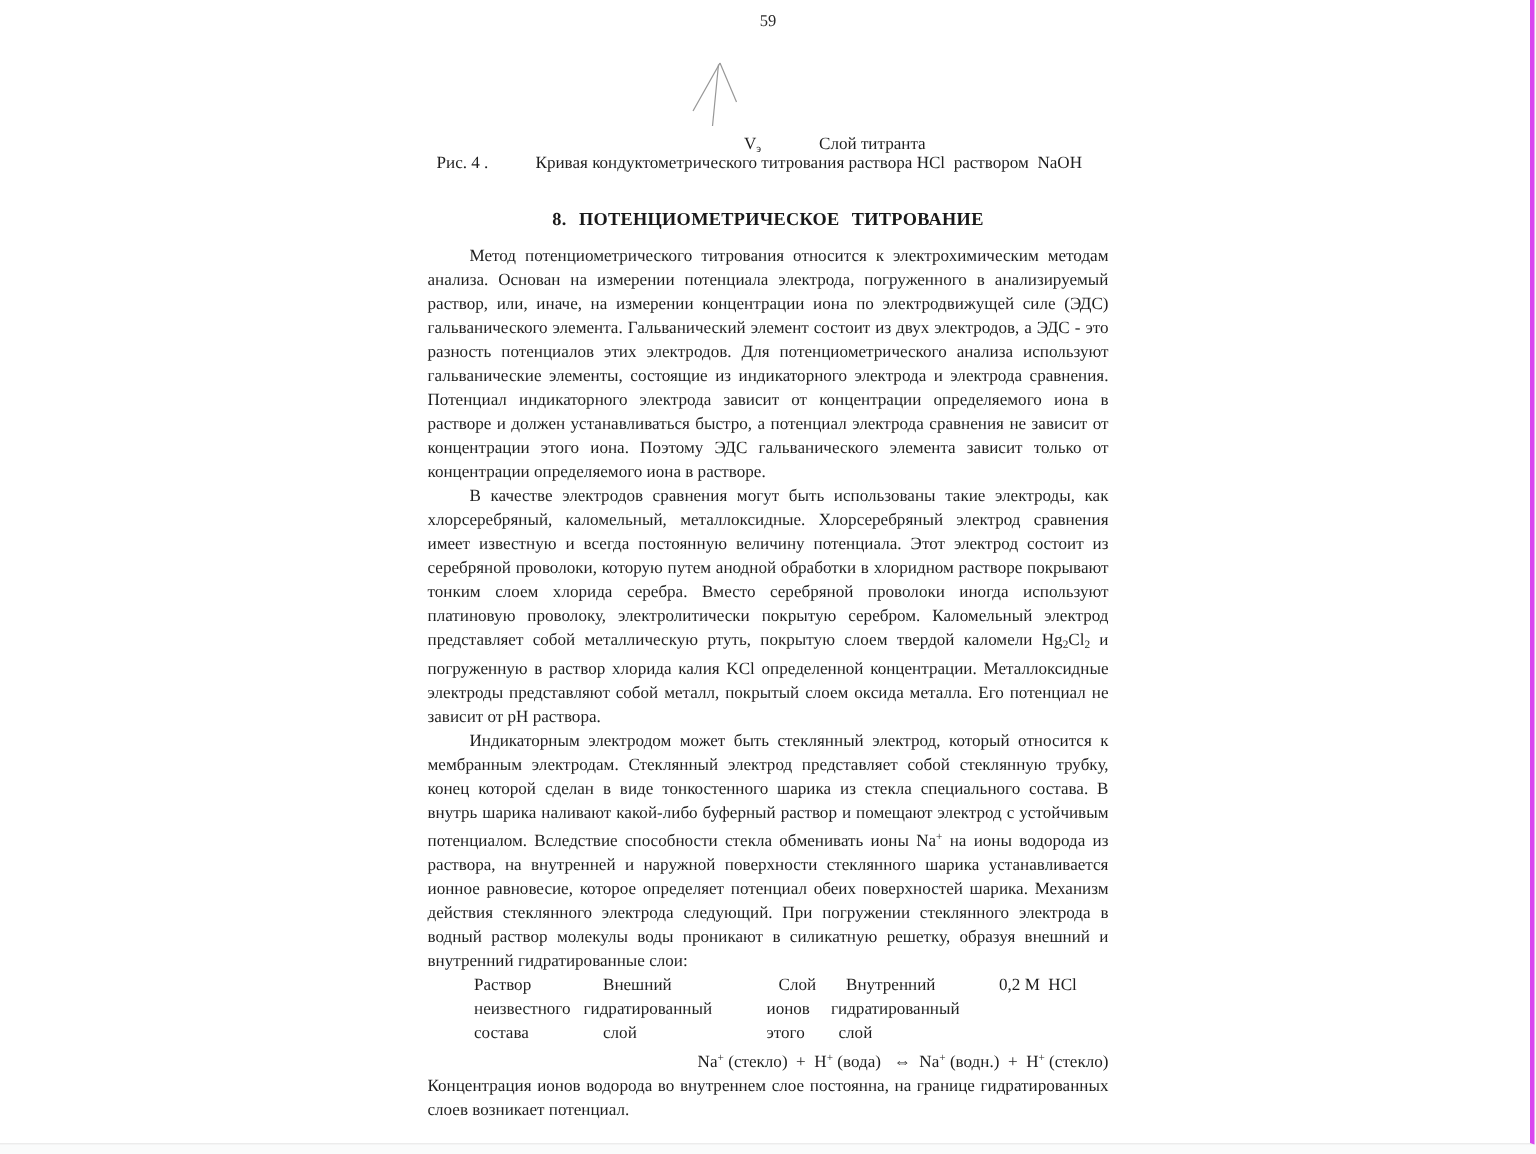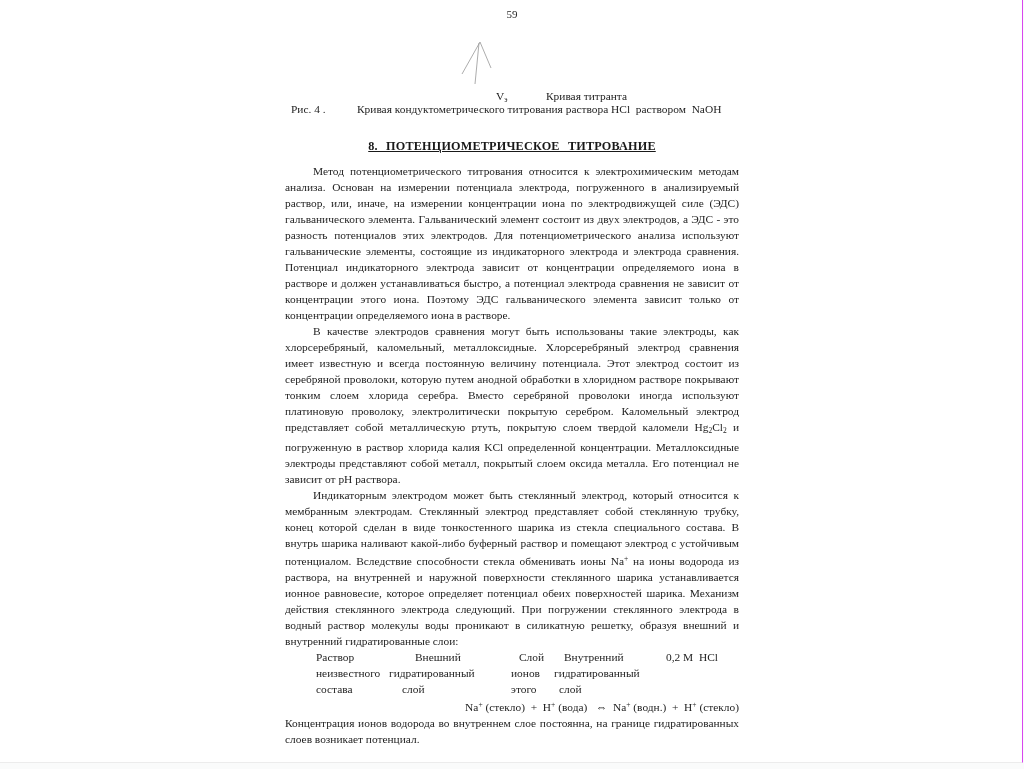--- a/index.html
+++ b/index.html
@@ -1,39 +1,39 @@
 <!DOCTYPE html>
 <html><head>
 <meta charset="utf-8">
 <style>
   * { margin:0; padding:0; box-sizing:border-box; }
   html,body { width:1024px; height:769px; background:#fafbfb; overflow:hidden; }
   .slide {
     position:absolute; left:0; top:0; width:1023px; height:763px;
     background:#ffffff;
-    border-right:1px solid #d946ef;
+    border-right:3px solid #d946ef;
     border-bottom:1px solid #ececec;
     font-family:"Liberation Serif","DejaVu Serif",serif;
     color:#1e1e1e;
   }
   .bottom-strip {
     position:absolute; left:0; bottom:0; width:1024px; height:5px;
     background:#fafbfb;
   }
   .column { position:absolute; left:285px; top:0; width:454px; font-size:11.4px; line-height:16px; }
   .page-number { position:absolute; top:6px; left:0; width:100%; text-align:center; font-size:11px; color:#2a2a2a; }
   .fig-arrow { position:absolute; left:168px; top:36px; }
   .axis-xlabel { position:absolute; left:211px; top:88px;text-align:right; }
   .axis-xtitle { position:absolute; left:261px; top:88px; }
   .cap-label { position:absolute; left:6px; top:101px; }
   .cap-text  { position:absolute; left:72px; top:101px; white-space:pre; }
   .heading {
     position:absolute; top:138px; left:0; width:100%;
     text-align:center; font-weight:bold; font-size:12.2px;
-    word-spacing:5px; letter-spacing:0.2px; color:#191919;text-decoration:underline;
+    word-spacing:5px; letter-spacing:0.2px; color:#191919;
   }
   .body-text { position:absolute; top:163px; left:0; width:454px; }
   .para { text-indent:28px; text-align:justify; }
   .noindent { text-align:justify; }
   .eq { white-space:pre-wrap; text-align:right; }
   .hydration { position:relative; height:48px; }
   .hc { position:absolute; white-space:pre; }
   .b { font-weight:normal; }
   .sup { font-size:7.5px; vertical-align:4px; }
   .sub { font-size:7.5px; vertical-align:-2px; }
@@ -46,38 +46,38 @@
 
     <div class="page-number">59</div>
 
     <svg class="fig-arrow" width="46" height="62" viewBox="0 0 46 62">
       <line x1="27" y1="6" x2="9" y2="38" stroke="#979797" stroke-width="0.8"></line>
       <line x1="27" y1="6" x2="38" y2="32" stroke="#979797" stroke-width="0.8"></line>
       <line x1="26" y1="7" x2="22" y2="48" stroke="#979797" stroke-width="0.8"></line>
     </svg>
 
     <span class="axis-xlabel">V<span class="sub">э</span></span>
-    <span class="axis-xtitle">Кривая титранта</span>
+    <span class="axis-xtitle">Слой титранта</span>
 
     <span class="cap-label">Рис. 4 .</span>
     <span class="cap-text">Кривая кондуктометрического титрования раствора HCl  раствором  NaOH</span>
 
     <div class="heading">8. ПОТЕНЦИОМЕТРИЧЕСКОЕ ТИТРОВАНИЕ</div>
 
     <div class="body-text">
 
       <p class="para">Метод потенциометрического титрования относится к электрохимическим методам анализа. Основан на измерении <span class="b">потенциала электрода</span>, погруженного в анализируемый раствор, или, иначе, на <span class="b">измерении концентрации иона по электродвижущей силе (ЭДС) гальванического элемента</span>. Гальванический элемент состоит из двух электродов, а ЭДС - это разность потенциалов этих электродов. Для потенциометрического анализа используют гальванические элементы, состоящие из индикаторного электрода и электрода сравнения. Потенциал индикаторного электрода зависит от концентрации определяемого иона в растворе и должен устанавливаться быстро, а потенциал электрода сравнения не зависит от концентрации этого иона. Поэтому ЭДС гальванического элемента зависит только от концентрации определяемого иона в растворе.</p>
 
       <p class="para">В качестве электродов сравнения могут быть использованы такие электроды, как хлорсеребряный, каломельный, металлоксидные. Хлорсеребряный электрод сравнения имеет известную и всегда постоянную величину потенциала. Этот электрод состоит из серебряной проволоки, которую путем анодной обработки в хлоридном растворе покрывают тонким слоем хлорида серебра. Вместо серебряной проволоки иногда используют платиновую проволоку, электролитически покрытую серебром. Каломельный электрод представляет собой металлическую ртуть, покрытую слоем твердой каломели Hg<span class="sub">2</span>Cl<span class="sub">2</span> и погруженную в раствор хлорида калия KCl определенной концентрации. Металлоксидные электроды представляют собой металл, покрытый слоем оксида металла. Его потенциал не зависит от pH раствора.</p>
 
       <p class="para">Индикаторным электродом может быть стеклянный электрод, который относится к мембранным электродам. Стеклянный электрод представляет собой стеклянную трубку, конец которой сделан в виде тонкостенного шарика из стекла специального состава. В внутрь шарика наливают какой-либо буферный раствор и помещают электрод с устойчивым потенциалом. Вследствие способности стекла обменивать ионы Na<span class="sup">+</span> на ионы водорода из раствора, на внутренней и наружной поверхности стеклянного шарика устанавливается ионное равновесие, которое определяет потенциал обеих поверхностей шарика. Механизм действия стеклянного электрода следующий. При погружении стеклянного электрода в водный раствор молекулы воды проникают в силикатную решетку, образуя внешний и внутренний гидратированные слои:</p>
 
       <div class="hydration">
         <span class="hc" style="left:31px;top:0">Раствор</span>
-        <span class="hc" style="left:130px;top:0">Внешний</span>
+        <span class="hc" style="left:117px;top:0">Внешний</span>
         <span class="hc" style="left:234px;top:0">Слой</span>
         <span class="hc" style="left:279px;top:0">Внутренний</span>
         <span class="hc" style="left:381px;top:0">0,2 М  HCl</span>
 
         <span class="hc" style="left:31px;top:16px">неизвестного</span>
         <span class="hc" style="left:104px;top:16px">гидратированный</span>
         <span class="hc" style="left:226px;top:16px">ионов</span>
         <span class="hc" style="left:269px;top:16px">гидратированный</span>
 
         <span class="hc" style="left:31px;top:32px">состава</span>

